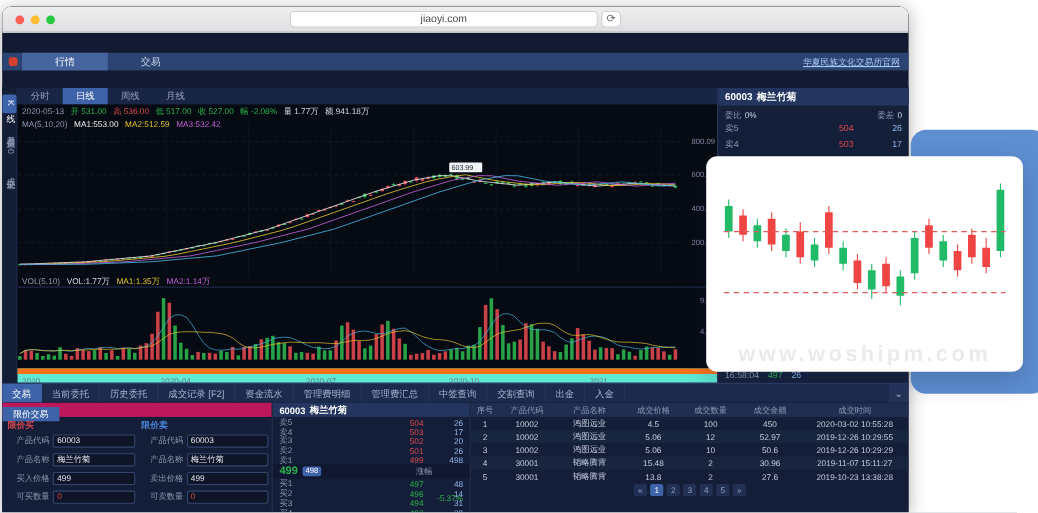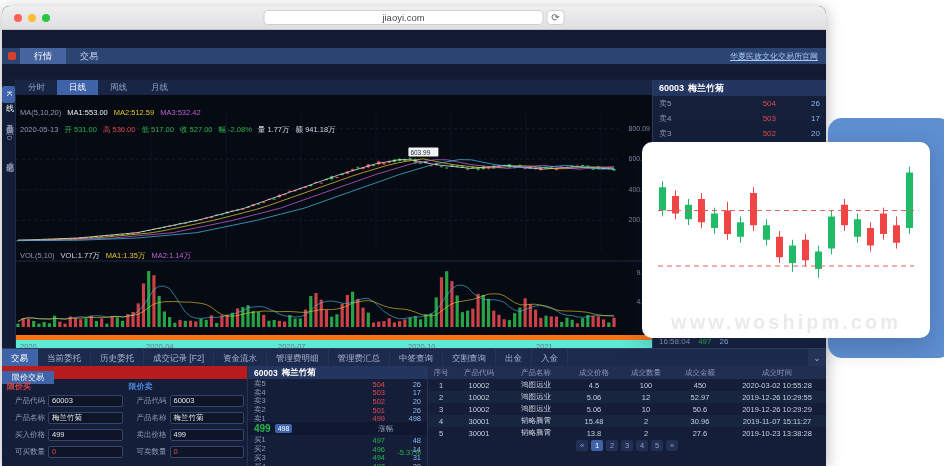--- a/index.html
+++ b/index.html
@@ -30,21 +30,21 @@
            text-align:center;line-height:11px;margin-right:4px;flex:0 0 auto;}
   .logo-tx{font-size:10px;font-weight:bold;color:#141b66;letter-spacing:.5px;}
   .hdr-right{margin-left:auto;display:flex;align-items:center;gap:7px;}
   .greet{font-size:8.5px;color:#eaf0fb;}
   .logout{font-size:8.5px;color:#fff;background:#2a4270;border-radius:2px;padding:1px 6px;}
 
   .navbar{position:absolute;left:0;top:42px;width:100%;height:16px;background:#2b4472;
           display:flex;align-items:stretch;}
   .nav-dot{width:8px;height:8px;border-radius:2px;background:#d6402e;margin:4px 4px 0 6px;flex:0 0 auto;}
   .navitems{display:flex;}
-  .navitem{padding:0 14px;line-height:16px;font-size:9px;color:#c9d6ec;}
+  .navitem{padding:0 30px;line-height:16px;font-size:9px;color:#c9d6ec;}
   .navitem.active{background:#46659e;color:#fff;}
   .sitelink{margin-left:auto;margin-right:8px;align-self:center;font-size:8px;color:#a8c8f8;text-decoration:underline;}
 
   .subnav{position:absolute;left:0;top:72px;width:100%;height:16px;background:#131d36;
           display:flex;align-items:center;border-bottom:1px solid #1f2c4c;}
   .subbtn{margin-left:7px;border:1px solid #3c4e79;border-radius:2px;padding:0 8px;height:12px;
           line-height:11px;font-size:8px;color:#c2cbe0;}
   .subbtn.active{border-color:#5f87cf;color:#fff;}
 
   
@@ -52,21 +52,21 @@
   .vside{position:absolute;left:0;top:0;width:14px;height:268px;background:#131d36;border-right:1px solid #1f2c4c;
          display:flex;flex-direction:column;align-items:center;gap:14px;padding-top:6px;}
   .vitem{writing-mode:vertical-rl;font-size:8px;color:#8a96b2;letter-spacing:1px;}
   .vitem.active{background:#3e63a8;color:#fff;border-radius:2px;padding:5px 1px;}
 
   .chartcol{position:absolute;left:14px;top:0;width:636px;height:268px;}
   .periods{position:absolute;left:0;top:0;width:100%;height:15px;background:#192544;display:flex;}
   .period{padding:0 12px;line-height:15px;font-size:8.5px;color:#93a0bd;}
   .period.active{background:#3e63a8;color:#fff;}
   .chartblack{position:absolute;left:0;top:15px;width:636px;height:240px;background:#060a12;overflow:hidden;}
-  .ohlcline{position:absolute;left:4px;top:2px;font-size:7.5px;white-space:nowrap;z-index:2;margin-top:28px;}
+  .ohlcline{position:absolute;left:4px;top:2px;font-size:7.5px;white-space:nowrap;z-index:2;}
   .ohlcline span{margin-right:6px;}
   .c-gray{color:#8e99b3;} .c-grn{color:#2bb24c;} .c-red{color:#e0484e;}
   .c-wht{color:#d4dbe8;} .c-yel{color:#e3c531;} .c-pur{color:#c261d6;} .c-lt{color:#ecedef;}
   .maline{position:absolute;left:4px;top:13px;font-size:7.5px;white-space:nowrap;z-index:2;}
   .maline span{margin-right:6px;}
   .volline{position:absolute;left:4px;top:156px;font-size:7.5px;white-space:nowrap;z-index:2;}
   .volline span{margin-right:6px;}
   .timeaxis{position:absolute;left:0;top:255px;width:100%;height:13px;background:#5eead4;
             border-top:5px solid #f97316;}
   .timeaxis span{position:absolute;top:2px;font-size:7.5px;color:#6b768e;}
@@ -94,21 +94,21 @@
   .tabbar{position:absolute;left:0;top:342px;width:100%;height:18px;background:#1c2a4d;
           border-top:1px solid #2e3d63;display:flex;align-items:stretch;}
   .btab{padding:0 9px;line-height:18px;font-size:8.5px;color:#a9b5d0;border-right:1px solid rgba(255,255,255,.05);}
   .btab.active{background:#3e63a8;color:#fff;}
   .collapse{margin-left:auto;width:18px;text-align:center;line-height:18px;color:#a9b5d0;background:#253459;font-size:9px;}
 
   
   .panels{position:absolute;left:0;top:360px;width:100%;height:100px;}
   .tradepanel{position:absolute;left:0;top:0;width:246px;height:100px;background:#141e38;
               border-right:1px solid #27324f;overflow:hidden;}
-  .tp-head{height:13px;background:#b91c1c;}
+  .tp-head{height:13px;background:#be185d;}
   .tp-tab{display:inline-block;padding:0 10px;line-height:13px;font-size:8px;color:#fff;background:#3e63a8;}
   .tp-body{display:flex;gap:4px;padding:2px 3px;}
   .tp-col{flex:1;min-width:0;}
   .tp-colhead{font-size:8px;font-weight:bold;height:11px;line-height:11px;padding-left:2px;}
   .tp-colhead.buy{color:#e0484e;} .tp-colhead.sell{color:#4a85d8;}
   .frow{display:flex;align-items:center;height:17px;gap:3px;}
   .flabel{width:40px;font-size:7.5px;color:#8e99b3;text-align:right;flex:0 0 auto;}
   .finput{flex:1;height:12px;background:#0d1526;border:1px solid #34466f;border-radius:2px;
           font-size:7.5px;color:#dfe5f0;line-height:10px;padding:0 3px;overflow:hidden;white-space:nowrap;}
   .frow.danger .finput{color:#e0484e;}
@@ -595,20 +595,24 @@
           <span style="left:392px">2020-10</span>
           <span style="left:520px">2021</span>
         </div>
       </div>
 
       <div class="rpanel">
         <div class="rp-title">
           <span>60003</span>
           <span>梅兰竹菊</span>
         </div>
+        <div class="rp-wb">
+          <span><b>委比</b><i>0%</i></span>
+          <span><b>委差</b><i>0</i></span>
+        </div>
         <div class="asks">
 
             <div class="qrow">
               <span class="ql">卖5</span>
               <span class="qp">504</span>
               <span class="qq">26</span>
             </div>
 
             <div class="qrow">
               <span class="ql">卖4</span>

